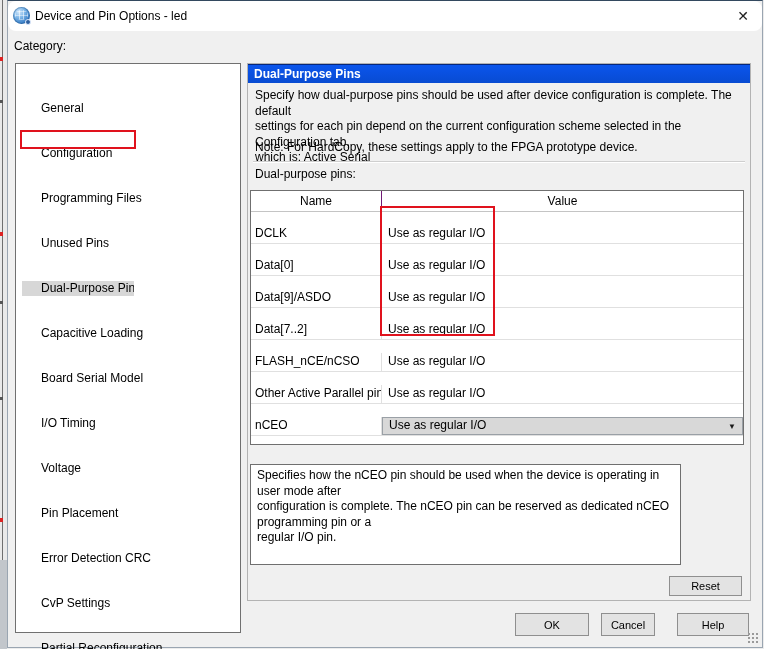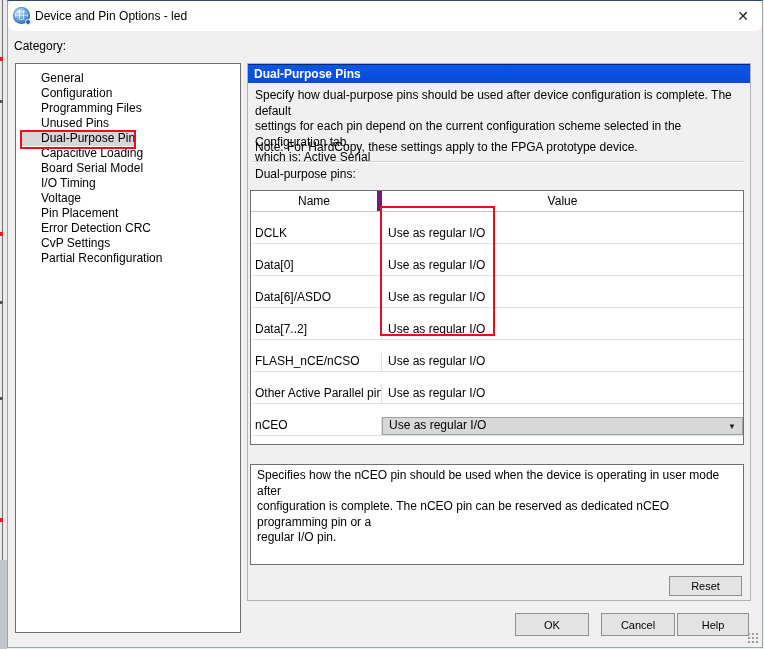--- a/index.html
+++ b/index.html
@@ -23,56 +23,56 @@
                repeating-linear-gradient(0deg, rgba(255,255,255,.45) 0 1px, transparent 1px 4px);
     border-radius:50%;}
   .app-icon .dot{position:absolute;right:-1px;bottom:-1px;width:6px;height:6px;border-radius:50%;background:#2c5f9e;border:1px solid #dfeafc;box-sizing:border-box;}
   .title-text{position:absolute;left:27px;top:8px;font-size:12px;color:#000;}
   .close-btn{position:absolute;right:2px;top:0;width:34px;height:30px;display:flex;align-items:center;justify-content:center;font-size:14px;color:#222;cursor:default;}
 
   .category-label{position:absolute;left:6px;top:38px;}
 
   
   .listbox{position:absolute;left:7px;top:62px;width:226px;height:570px;background:#fff;border:1px solid #707070;box-sizing:border-box;padding-top:7px;}
-  .cat-item{position:relative;z-index:1;height:15px;line-height:15px;padding-left:25px;white-space:nowrap;overflow:hidden;}
+  .cat-item{position:relative;z-index:1;height:15px;line-height:15px;padding-left:25px;white-space:nowrap;overflow:hidden;margin-top:30px;}
   .cat-item.selected{background:#d7d7d7;margin-left:6px;padding-left:19px;width:93px;}
   .annot{position:absolute;border:2px solid #e0121d;box-sizing:border-box;pointer-events:none;z-index:6;}
   .annot.list-box-annot{left:4px;top:66px;width:116px;height:19px;}
 
   
   .grouppanel{position:absolute;left:239px;top:62px;width:504px;height:538px;border:1px solid #b3b3b3;background:#f0f0f0;box-sizing:border-box;}
   .panel-header{position:absolute;left:0;top:0;right:0;height:19px;line-height:19px;padding-left:6px;
     background:linear-gradient(#0b55ec,#084bd2);border-top:1px solid #05277c;box-sizing:border-box;
     color:#fff;font-weight:bold;}
   .panel-intro{position:absolute;left:7px;top:24px;width:489px;line-height:15.5px;white-space:pre-line;}
   .panel-note{position:absolute;left:7px;top:76px;width:489px;}
   .sep{position:absolute;left:5px;top:97px;right:5px;height:1px;background:#cfcfcf;border-bottom:1px solid #fff;}
   .pins-label{position:absolute;left:7px;top:103px;}
 
   
   .pintable{position:absolute;left:2px;top:126px;width:494px;height:255px;background:#fff;border:1px solid #6f6f6f;box-sizing:border-box;}
   .thead{display:flex;height:20px;line-height:20px;border-bottom:1px solid #c4c4c4;}
   .th{text-align:center;box-sizing:border-box;}
-  .th.name{width:131px;border-right:5px solid #701a75;}
+  .th.name{width:131px;border-right:1px solid #701a75;}
   .th.value{flex:1;}
   .trow{display:flex;height:18px;line-height:17px;border-bottom:1px solid #e0e0e0;margin-top:13px;}
   .td{box-sizing:border-box;white-space:nowrap;overflow:hidden;}
   .td.name{width:131px;border-right:1px solid #e0e0e0;padding-left:4px;}
   .td.value{flex:1;padding-left:6px;position:relative;}
   .trow.selected .td.value{background:#d8d8d8;border:1px solid #9aa0a6;line-height:15px;}
   .combo-arrow{position:absolute;right:6px;top:4px;font-size:8px;color:#1a1a1a;line-height:10px;}
   .annot.value-annot{left:132px;top:142px;width:115px;height:130px;}
 
   .desc-label{position:absolute;left:7px;top:404px;}
-  .desc-box{position:absolute;left:2px;top:400px;width:494px;height:101px;background:#fff;border:1px solid #6f6f6f;box-sizing:border-box;padding:3px 6px;line-height:15.5px;white-space:pre-line;}
+  .desc-box{position:absolute;left:2px;top:400px;width:431px;height:101px;background:#fff;border:1px solid #6f6f6f;box-sizing:border-box;padding:3px 6px;line-height:15.5px;white-space:pre-line;}
 
   .btn{background:#e3e3e3;border:1px solid #8f8f8f;box-sizing:border-box;display:flex;align-items:center;justify-content:center;font-size:11px;color:#000;cursor:default;}
   .reset-btn{position:absolute;left:421px;top:512px;width:73px;height:20px;}
   .ok-btn{position:absolute;left:507px;top:612px;width:74px;height:23px;}
-  .cancel-btn{position:absolute;left:593px;top:612px;width:74px;height:23px;}
+  .cancel-btn{position:absolute;left:593px;top:612px;width:54px;height:23px;}
   .help-btn{position:absolute;left:669px;top:612px;width:72px;height:23px;}
 
   .grip{position:absolute;right:3px;bottom:3px;width:11px;height:11px;
     background-image:radial-gradient(#9a9a9a 1px, transparent 1.3px);background-size:4px 4px;background-position:bottom right;}
 </style>
 </head>
 <body>
 
 <div class="bg-strip">
   <div class="vline"></div>
@@ -131,21 +131,21 @@
       <div id="pin-table-body">
           <div class="trow">
             <div class="td name">DCLK</div>
             <div class="td value">Use as regular I/O</div>
           </div>
           <div class="trow">
             <div class="td name">Data[0]</div>
             <div class="td value">Use as regular I/O</div>
           </div>
           <div class="trow">
-            <div class="td name">Data[6]/ASDO</div>
+            <div class="td name">Data[9]/ASDO</div>
             <div class="td value">Use as regular I/O</div>
           </div>
           <div class="trow">
             <div class="td name">Data[7..2]</div>
             <div class="td value">Use as regular I/O</div>
           </div>
           <div class="trow">
             <div class="td name">FLASH_nCE/nCSO</div>
             <div class="td value">Use as regular I/O</div>
           </div>

